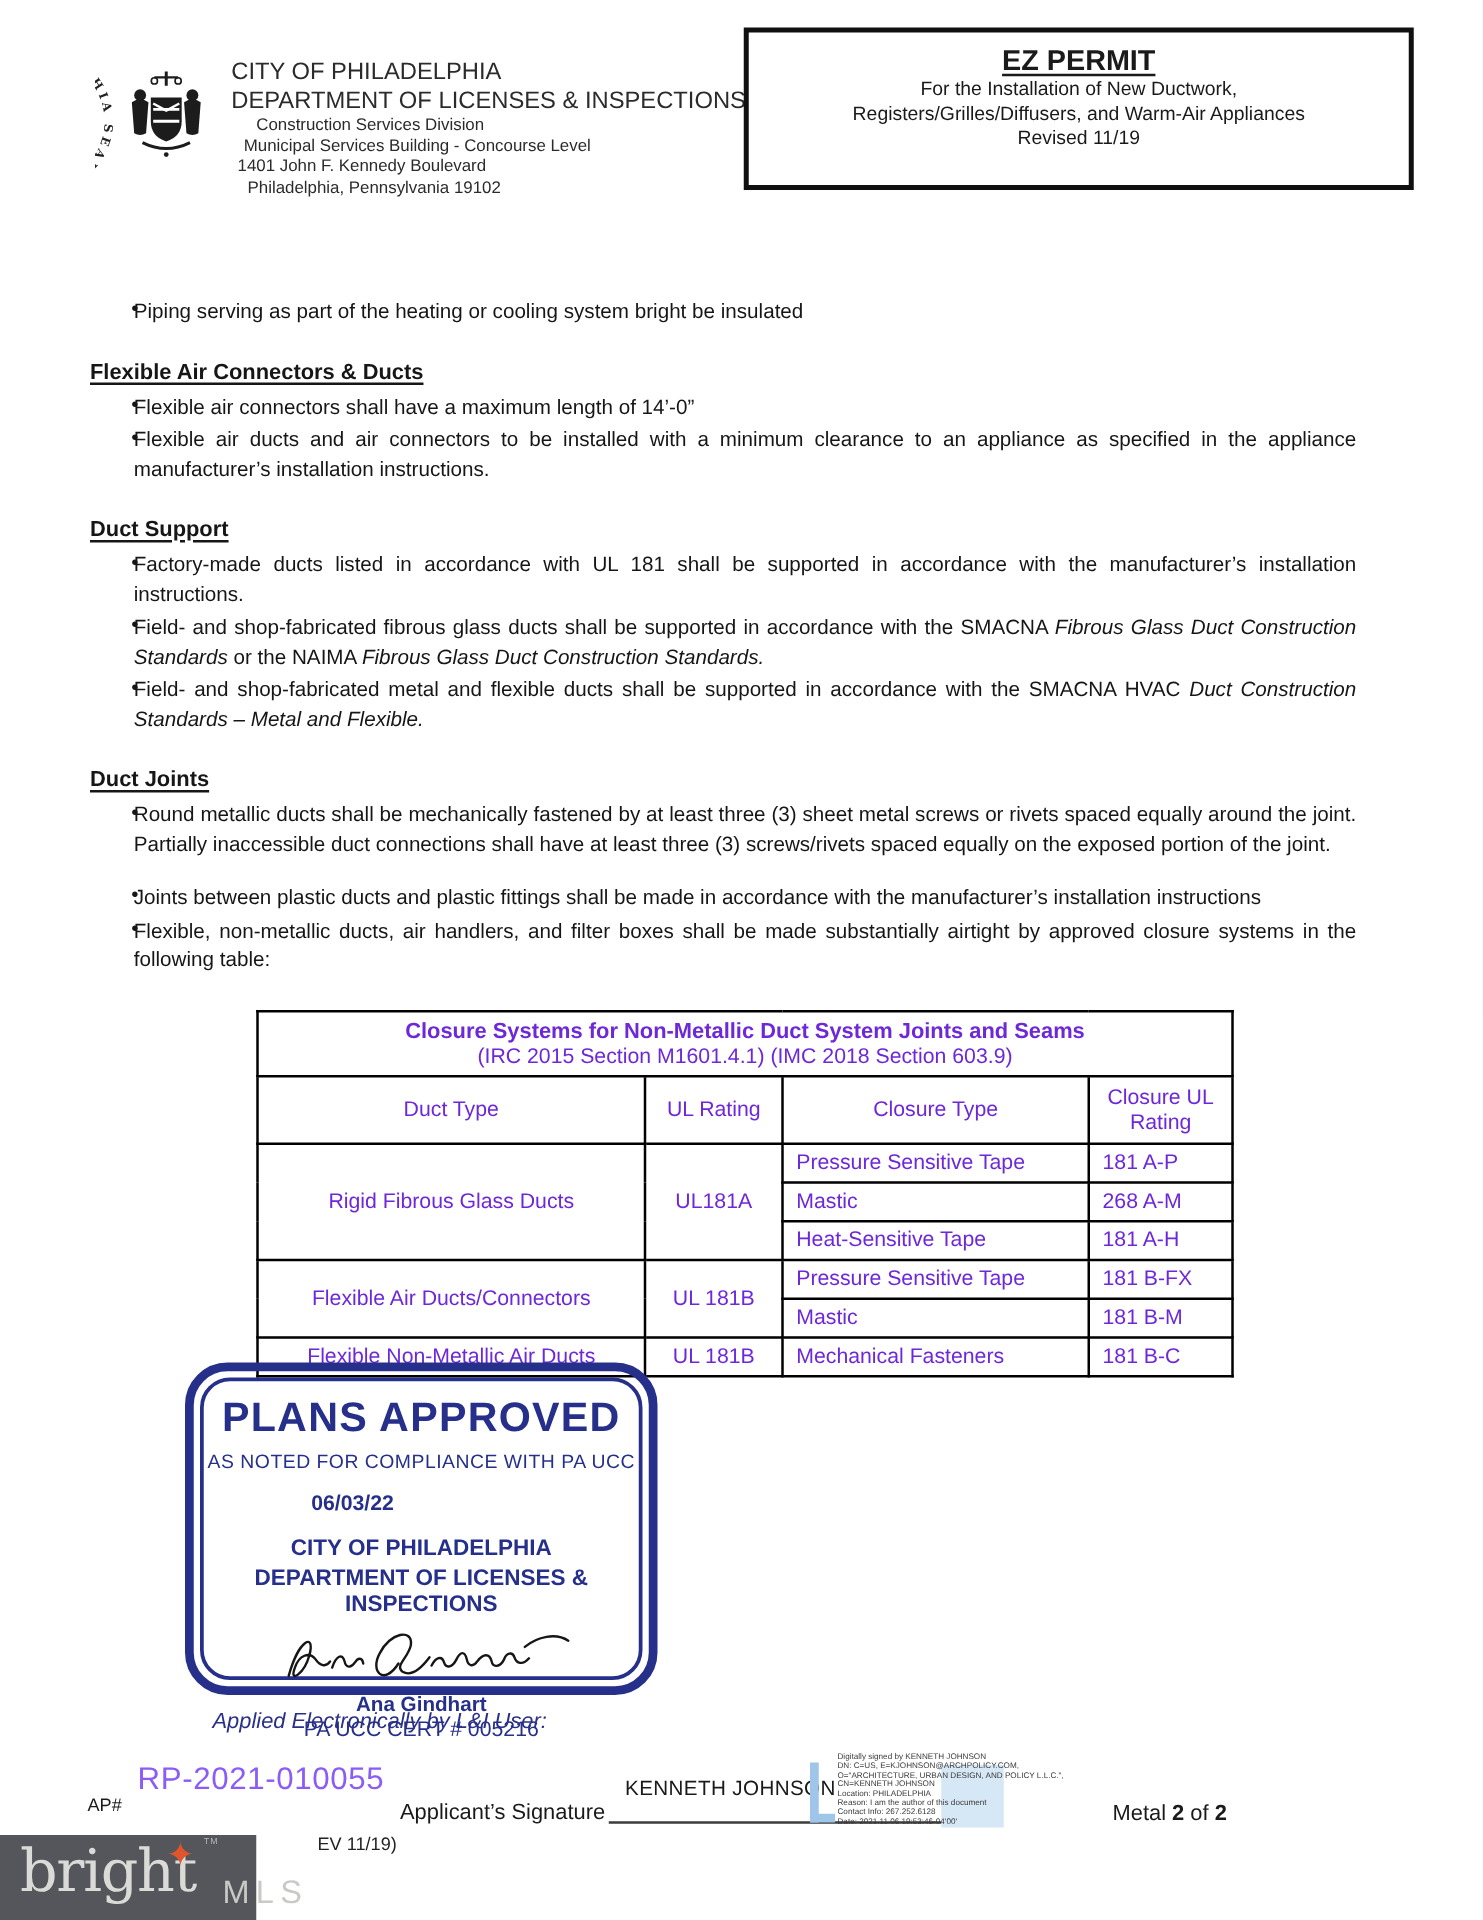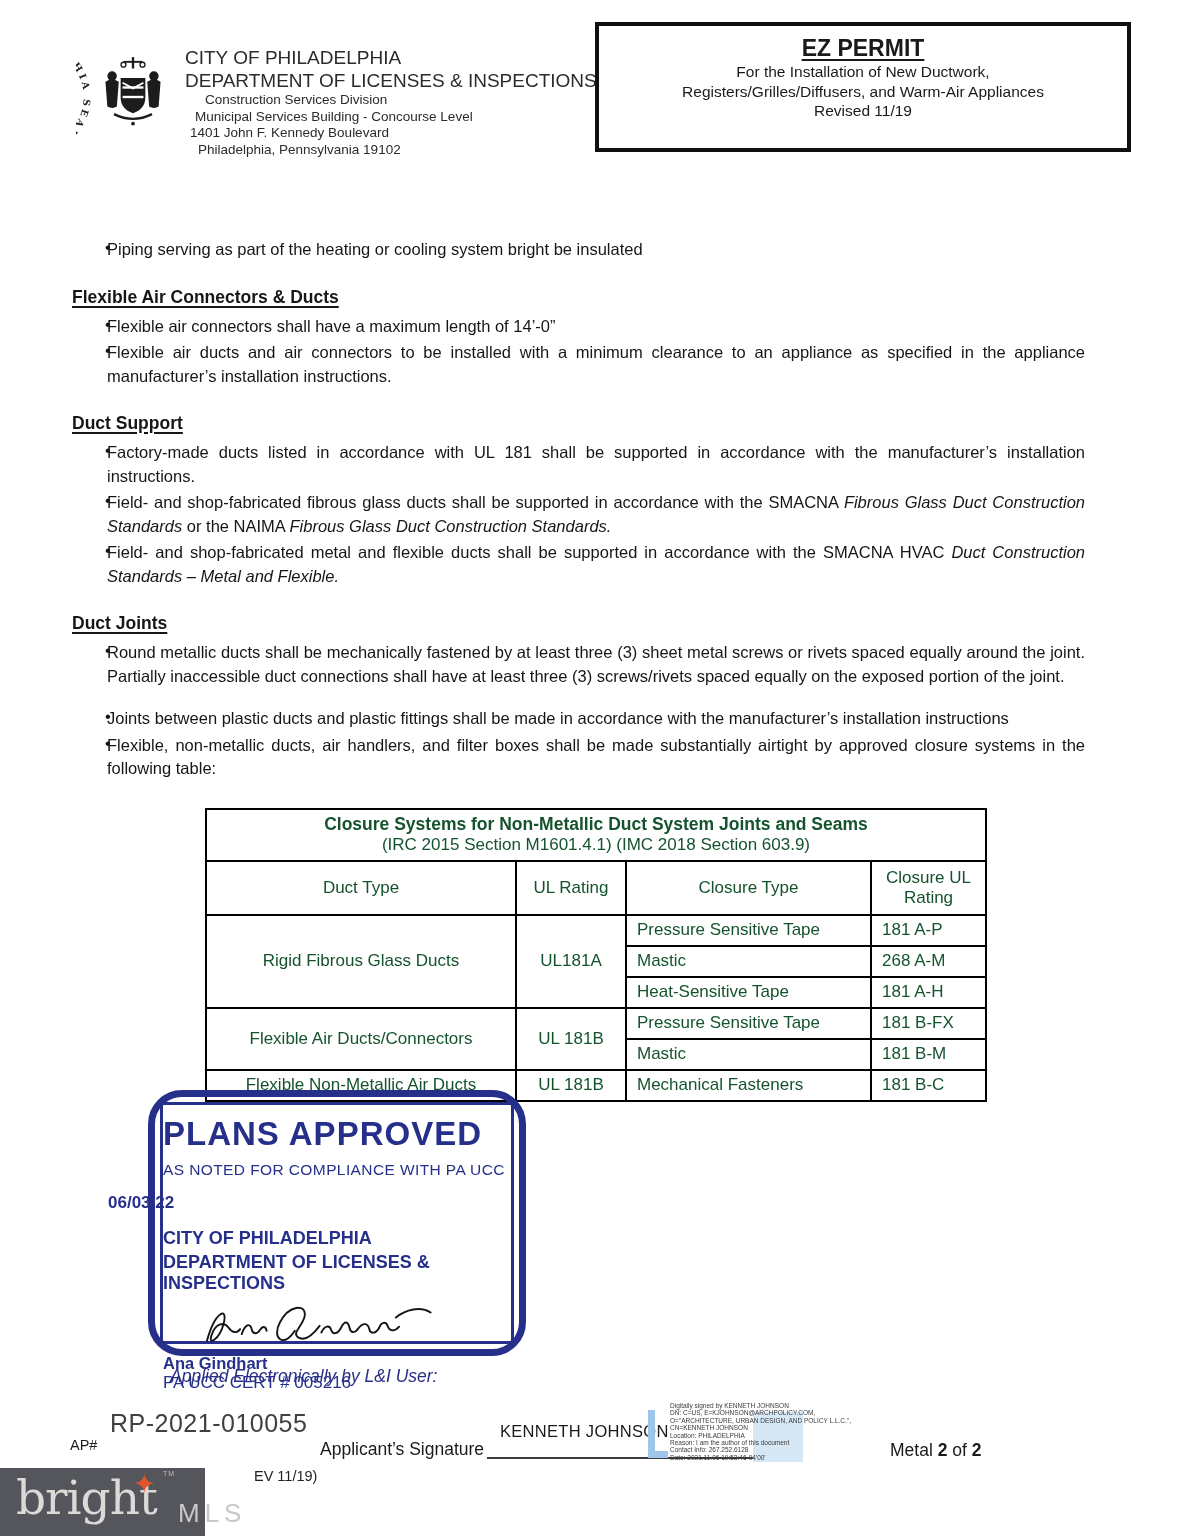--- a/index.html
+++ b/index.html
@@ -22,48 +22,48 @@
 
   
   .doc-body { position:absolute; left:72px; top:238px; width:1046px; font-size:16.5px; color:#161616; }
   .h { font-size:17.5px; font-weight:bold; text-decoration:underline; text-underline-offset:3px; text-decoration-thickness:2px; margin:25px 0 7px 0; }
   .bullet-row { display:flex; margin-bottom:3px; }
   .bullet-marker { width:35px; padding-left:33px; flex:none; }
   .bullet-text { width:978px; text-align:justify; line-height:23.5px; }
   .gap-top { margin-top:19px; }
 
   
-  .closure-table { border-collapse:collapse; margin:27px 0 0 133px; font-size:17px; color:#14532d;border-radius:12px; }
+  .closure-table { border-collapse:collapse; margin:27px 0 0 133px; font-size:17px; color:#6d28d9;border-radius:12px; }
   .closure-table td { border:2px solid #000; vertical-align:middle; }
   .tt { text-align:center; padding:4px 0 5px 0; }
   .tt .b { font-weight:bold; font-size:17.5px; }
   .tt .r { font-size:17px; }
   .th-cell { text-align:center; padding:6px 4px; height:52px; }
   .c-center { text-align:center; }
   .c-left { text-align:left; padding-left:10px; }
   .row-h { height:31px; }
 
   
   .stamp { position:absolute; left:148px; top:1090px; width:378px; height:266px;
            border:7px solid #26308a; border-radius:34px; }
   .stamp-inner { position:absolute; left:5px; right:5px; top:5px; bottom:5px;
-                 border:3px solid #26308a; border-radius:4px; text-align:left; color:#26308a; padding-top:10px; }
+                 border:3px solid #26308a; border-radius:24px; text-align:center; color:#26308a; padding-top:10px; }
   .stamp-title { font-size:33px; font-weight:bold; letter-spacing:1px; }
   .stamp-l1 { font-size:15.5px; margin-top:8px; letter-spacing:0.4px; }
   .stamp-date { font-size:17px; font-weight:bold; margin-top:14px; transform:translateX(-55px); }
   .stamp-city { font-size:18px; font-weight:bold; margin-top:15px; }
   .stamp-dept { font-size:18px; font-weight:bold; margin-top:3px; }
   .stamp-sig { margin-top:2px; height:58px; }
   .stamp-name { font-size:16.5px; margin-top:-4px;font-weight:bold; }
   .stamp-cert { font-size:17px; }
 
   .applied-note { position:absolute; left:170px; top:1366px; font-size:17.5px; font-style:italic; color:#2a2f87; }
 
   
-  .permit-no { position:absolute; left:110px; top:1409px; font-size:25px; color:#404040; letter-spacing:0.5px; }
+  .permit-no { position:absolute; left:110px; top:1409px; font-size:25px; color:#8b5cf6; letter-spacing:0.5px; }
   .ap-label { position:absolute; left:70px; top:1437px; font-size:14.5px; }
   .applicant-label { position:absolute; left:320px; top:1439px; font-size:17.5px; }
   .sig-line { position:absolute; left:487px; top:1457px; width:301px; border-top:2px solid #3c3c3c; }
   .printed-name { position:absolute; left:500px; top:1422px; font-size:16.5px; letter-spacing:0.3px; }
   .dsig { position:absolute; left:670px; top:1402px; width:160px; font-size:6.5px; line-height:7.4px; color:#3a3a3a; z-index:2; }
   .dsig div { white-space:nowrap; }
   .dsig-bracket { position:absolute; left:648px; top:1410px; width:20px; height:48px;
                   border-left:7px solid #9fc6e8; border-bottom:7px solid #9fc6e8; z-index:1; }
   .dsig-square { position:absolute; left:753px; top:1412px; width:50px; height:50px; background:#d6e7f5; z-index:0; }
   .page-indicator { position:absolute; left:890px; top:1440px; font-size:17.5px; }

